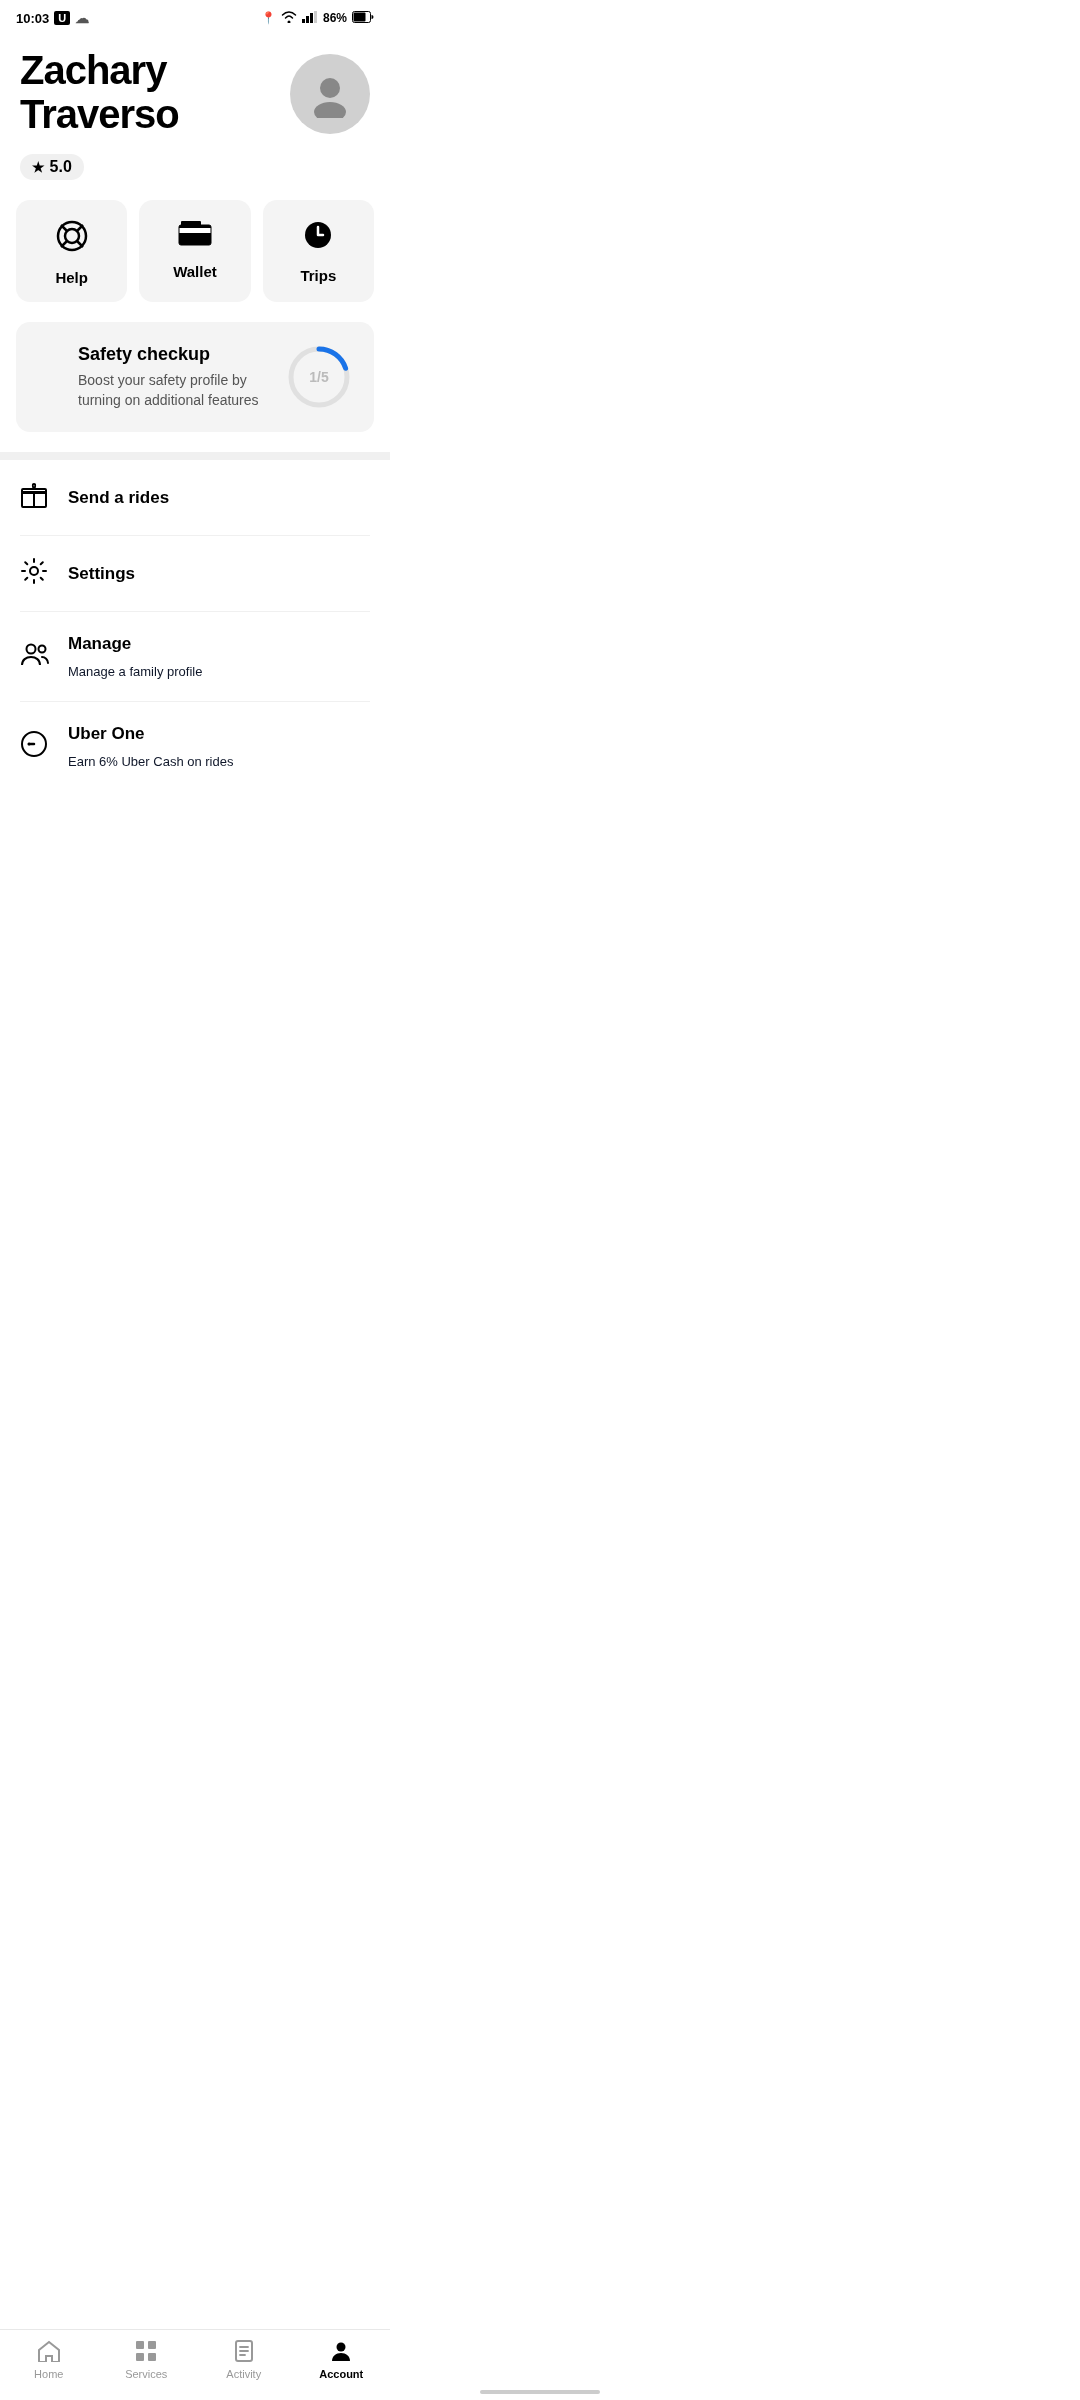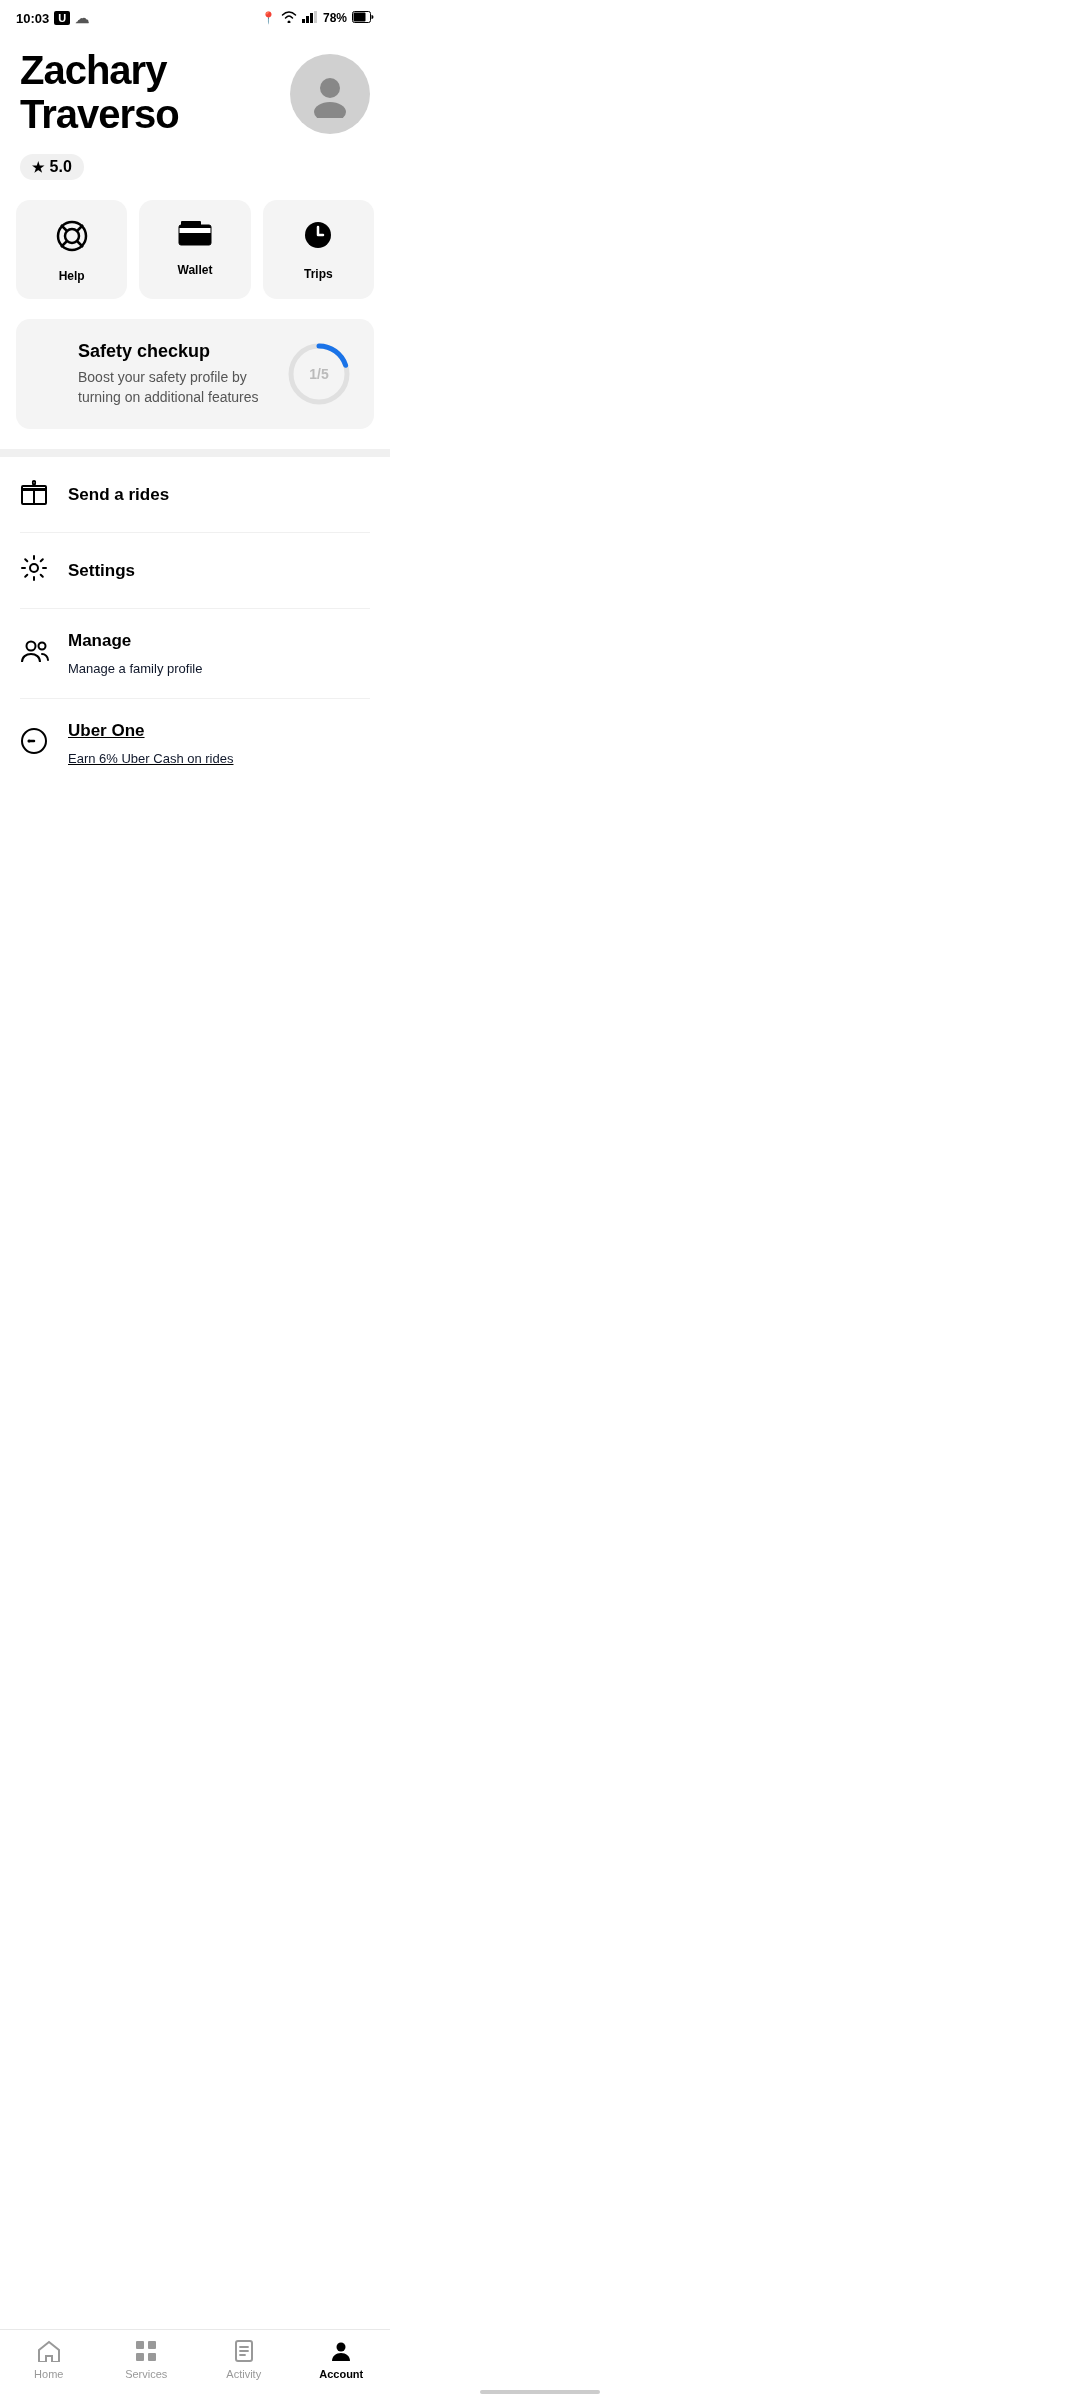--- a/index.html
+++ b/index.html
@@ -87,21 +87,21 @@
       border-radius: 14px;
       padding: 20px 12px 16px;
       display: flex;
       flex-direction: column;
       align-items: center;
       gap: 10px;
       cursor: pointer;
     }
     .action-card-icon { font-size: 26px; }
     .action-card-label {
-      font-size: 12px;
+      font-size: 15px;
       font-weight: 600;
       color: #000;
     }
 
     
     .safety-card {
       margin: 0 16px 4px;
       background: #f4f4f4;
       border-radius: 14px;
       padding: 20px;
@@ -155,21 +155,21 @@
     
     .menu-list { padding: 0 20px; }
     .menu-item {
       display: flex;
       align-items: center;
       gap: 20px;
       padding: 22px 0;
       border-bottom: 1px solid #f0f0f0;
       cursor: pointer;
     }
-    .menu-item:last-child { border-bottom: none; text-decoration: underline; }
+    .menu-item:last-child { border-bottom: none; }
     .menu-icon {
       width: 28px;
       text-align: center;
       font-size: 20px;
       color: #000;
       flex-shrink: 0;
     }
     .menu-text-area { flex: 1; }
     .menu-label {
       font-size: 17px;
@@ -256,21 +256,21 @@
         </svg>
       </span>
       <span>
         <svg width="16" height="12" viewBox="0 0 16 12" fill="#000">
           <rect x="0" y="8" width="3" height="4"></rect>
           <rect x="4" y="5" width="3" height="7"></rect>
           <rect x="8" y="2" width="3" height="10"></rect>
           <rect x="12" y="0" width="3" height="12" fill="#ccc"></rect>
         </svg>
       </span>
-      <span>78%</span>
+      <span>86%</span>
       <span>
         <svg width="22" height="12" viewBox="0 0 22 12" fill="none">
           <rect x="0.5" y="0.5" width="18" height="11" rx="2" stroke="#000"></rect>
           <rect x="1.5" y="1.5" width="12" height="9" rx="1" fill="#000"></rect>
           <path d="M19.5 4v4a2 2 0 000-4z" fill="#000"></path>
         </svg>
       </span>
     </div>
   </div>
 

